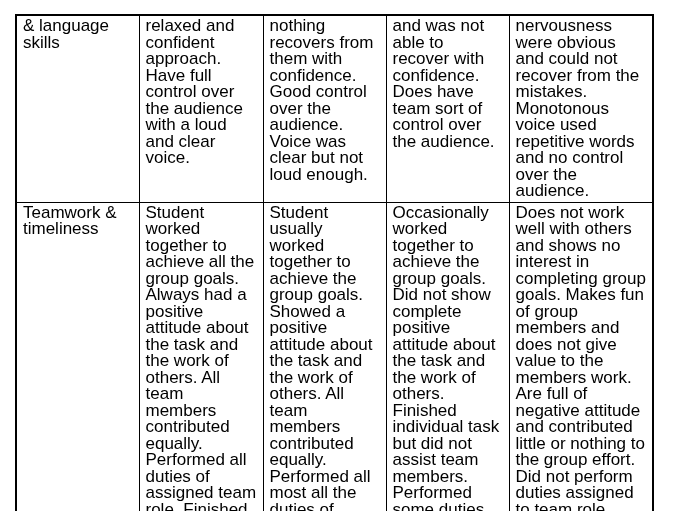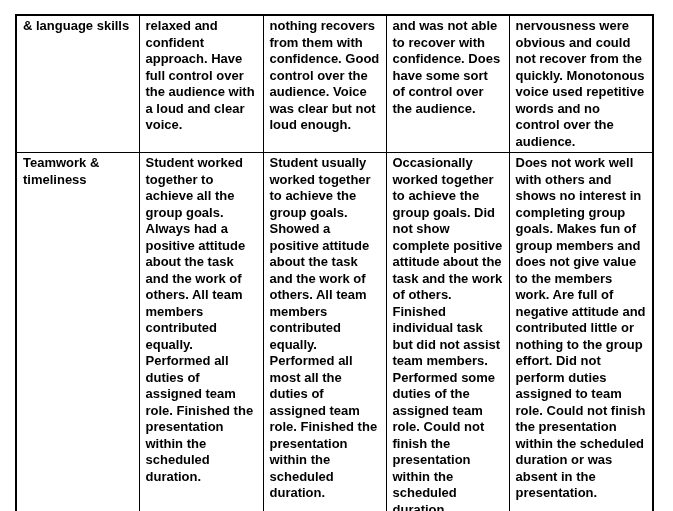--- a/index.html
+++ b/index.html
@@ -26,22 +26,22 @@
   }
   table.rubric col.c1 { width: 123px; }
   table.rubric col.c2 { width: 124px; }
   table.rubric col.c3 { width: 123px; }
   table.rubric col.c4 { width: 123px; }
   table.rubric col.c5 { width: 144px; }
   table.rubric td {
     border: 1px solid #000000;
     vertical-align: top;
     padding: 2px 6px 2px 6px;
-    font-weight: bold;
-    font-size: 13px;
+    font-weight: normal;
+    font-size: 17px;
     line-height: 16.5px;
     color: #000000;
     word-wrap: break-word;
   }
   tr.row-1 { height: 131px; }
   tr.row-2 { height: 412px; }
 </style>
 </head>
 <body>
 
@@ -52,22 +52,22 @@
         <col class="c2">
         <col class="c3">
         <col class="c4">
         <col class="c5">
     </colgroup>
     <tbody>
       <tr class="row-1">
         <td>&amp; language skills</td>
         <td>relaxed and confident approach. Have full control over the audience with a loud and clear voice.</td>
         <td>nothing recovers from them with confidence. Good control over the audience. Voice was clear but not loud enough.</td>
-        <td>and was not able to recover with confidence. Does have some sort of control over the audience.</td>
-        <td>nervousness were obvious and could not recover from the quickly. Monotonous voice used repetitive words and no control over the audience.</td>
+        <td>and was not able to recover with confidence. Does have team sort of control over the audience.</td>
+        <td>nervousness were obvious and could not recover from the mistakes. Monotonous voice used repetitive words and no control over the audience.</td>
       </tr>
       <tr class="row-2">
         <td>Teamwork &amp; timeliness</td>
         <td>Student worked together to achieve all the group goals. Always had a positive attitude about the task and the work of others. All team members contributed equally. Performed all duties of assigned team role. Finished the presentation within the scheduled duration.</td>
         <td>Student usually worked together to achieve the group goals. Showed a positive attitude about the task and the work of others. All team members contributed equally. Performed all most all the duties of assigned team role. Finished the presentation within the scheduled duration.</td>
         <td>Occasionally worked together to achieve the group goals. Did not show complete positive attitude about the task and the work of others. Finished individual task but did not assist team members. Performed some duties of the assigned team role. Could not finish the presentation within the scheduled duration.</td>
         <td>Does not work well with others and shows no interest in completing group goals. Makes fun of group members and does not give value to the members work. Are full of negative attitude and contributed little or nothing to the group effort. Did not perform duties assigned to team role. Could not finish the presentation within the scheduled duration or was absent in the presentation.</td>
       </tr>
     </tbody>
   </table>

